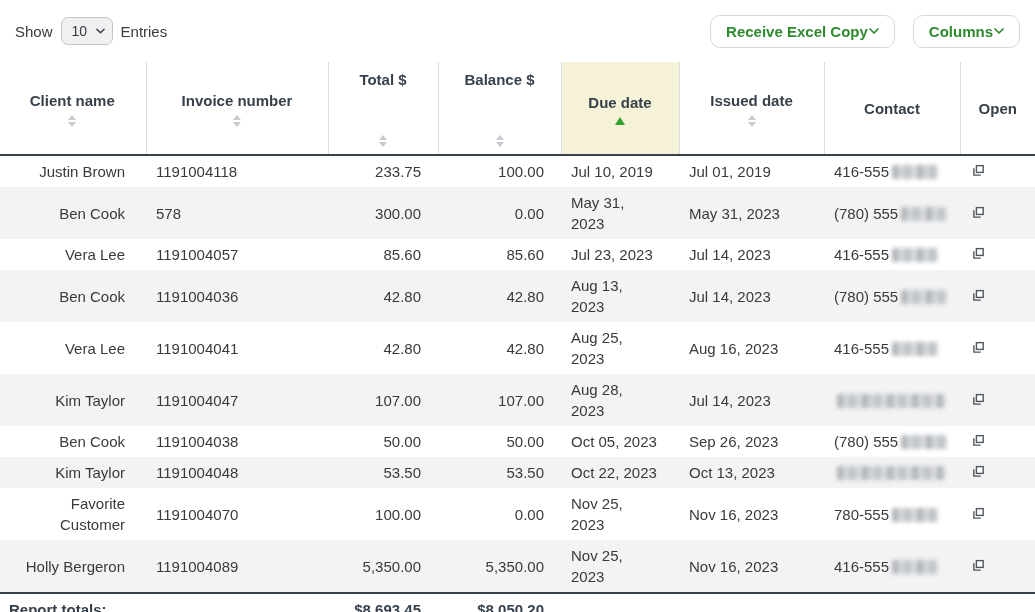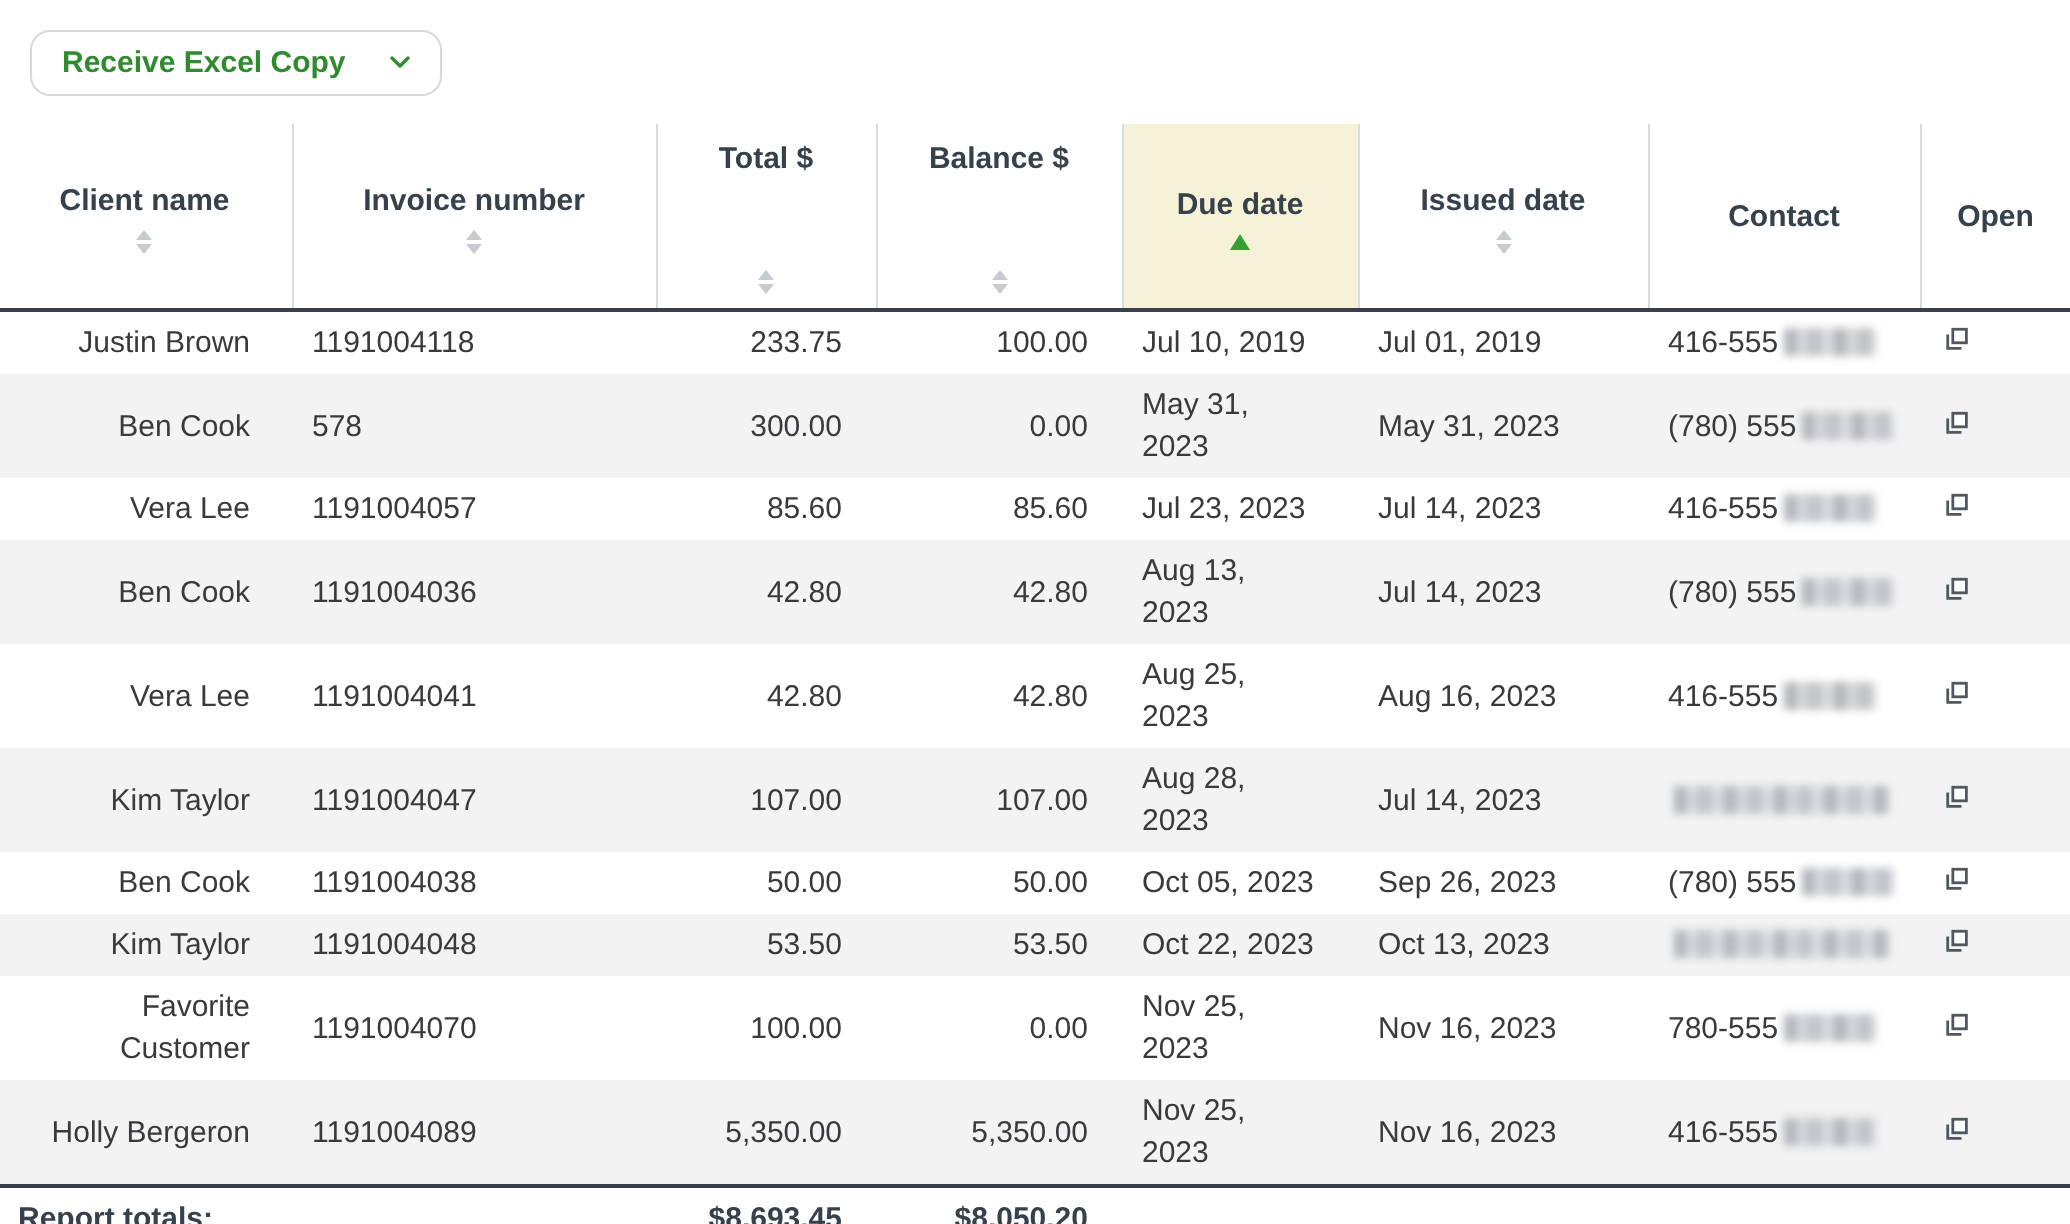--- a/index.html
+++ b/index.html
@@ -17,21 +17,21 @@
   .select-wrap { position: relative; display: inline-flex; }
   .select-wrap select {
     appearance: none; -webkit-appearance: none; -moz-appearance: none;
     font-family: inherit; font-size: 14px; color: var(--text, #393a3d);
     background: #eef0f2; border: 1px solid #c3c7cb; border-radius: 7px;
     padding: 5px 24px 5px 10px; line-height: 16px; cursor: pointer;
   }
   .select-chevron { position: absolute; right: 8px; top: 50%; transform: translateY(-50%); pointer-events: none; color: #393a3d; }
   .topbar-right { display: flex; gap: 18px; }
   .btn {
-    display: inline-flex; align-items: center; gap: 22px;
+    display: inline-flex; align-items: center; gap: 1px;
     background: #fff; border: 1px solid #d6d9dc; border-radius: 10px;
     padding: 7px 15px; color: var(--accent, #2e8b2e);
     font-family: inherit; font-size: 15px; font-weight: bold; cursor: pointer;
   }
   table { border-collapse: collapse; table-layout: fixed; width: 1035px; font-size: 15px; }
   thead th {
     text-align: left; font-weight: bold; color: var(--header-text, #36414c);
     padding: 7px 10px; border-bottom: 2px solid var(--header-text, #36414c);
     border-right: 1px solid #d9dcdf; line-height: 21px; cursor: pointer;
   }
@@ -60,23 +60,41 @@
     font-weight: bold; padding: 6px 10px; line-height: 20px;
     border-top: 2px solid var(--header-text, #36414c);
     border-bottom: 1px solid #d9dcdf; color: var(--header-text, #36414c);
   }
   tfoot td.totals-label { padding-left: 9px; }
 </style>
 </head>
 <body>
 
 <div class="topbar">
+  <div class="page-size">
+    <span>Show</span>
+    <span class="select-wrap">
+      <select>
+        <option selected="">10</option>
+      </select>
+      <svg class="select-chevron" width="9" height="6" viewBox="0 0 10 6" fill="none">
+          <path d="M1 1 L5 5 L9 1" stroke="currentColor" stroke-width="1.5" stroke-linecap="round" stroke-linejoin="round"></path>
+        </svg>
+    </span>
+    <span>Entries</span>
+  </div>
   <div class="topbar-right">
     <button class="btn">
       <span>Receive Excel Copy</span>
+      <svg width="10" height="6" viewBox="0 0 10 6" fill="none">
+          <path d="M1 1 L5 5 L9 1" stroke="currentColor" stroke-width="1.7" stroke-linecap="round" stroke-linejoin="round"></path>
+        </svg>
+    </button>
+    <button class="btn">
+      <span>Columns</span>
       <svg width="10" height="6" viewBox="0 0 10 6" fill="none">
           <path d="M1 1 L5 5 L9 1" stroke="currentColor" stroke-width="1.7" stroke-linecap="round" stroke-linejoin="round"></path>
         </svg>
     </button>
   </div>
 </div>
 
 <table>
   <colgroup>
     <col style="width:146px">

